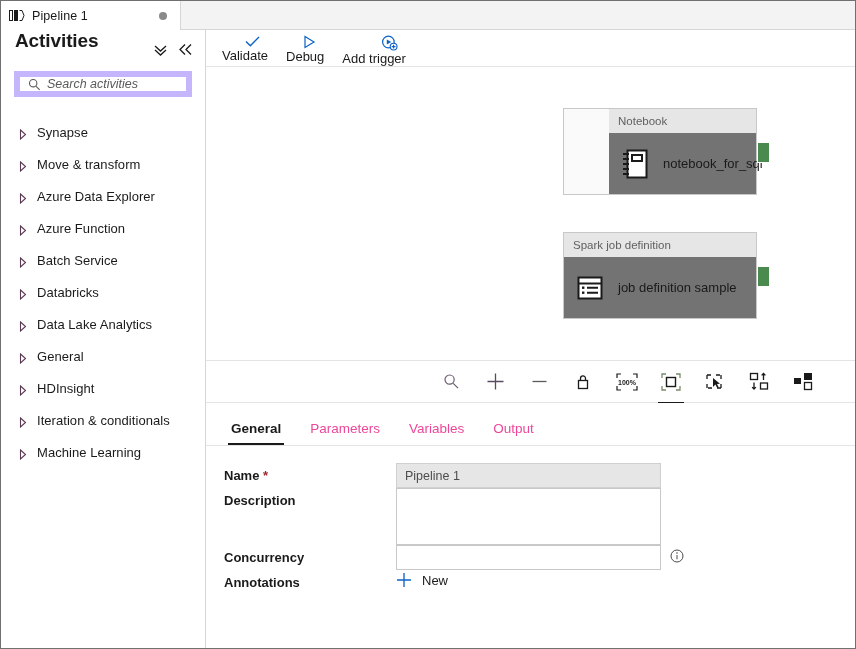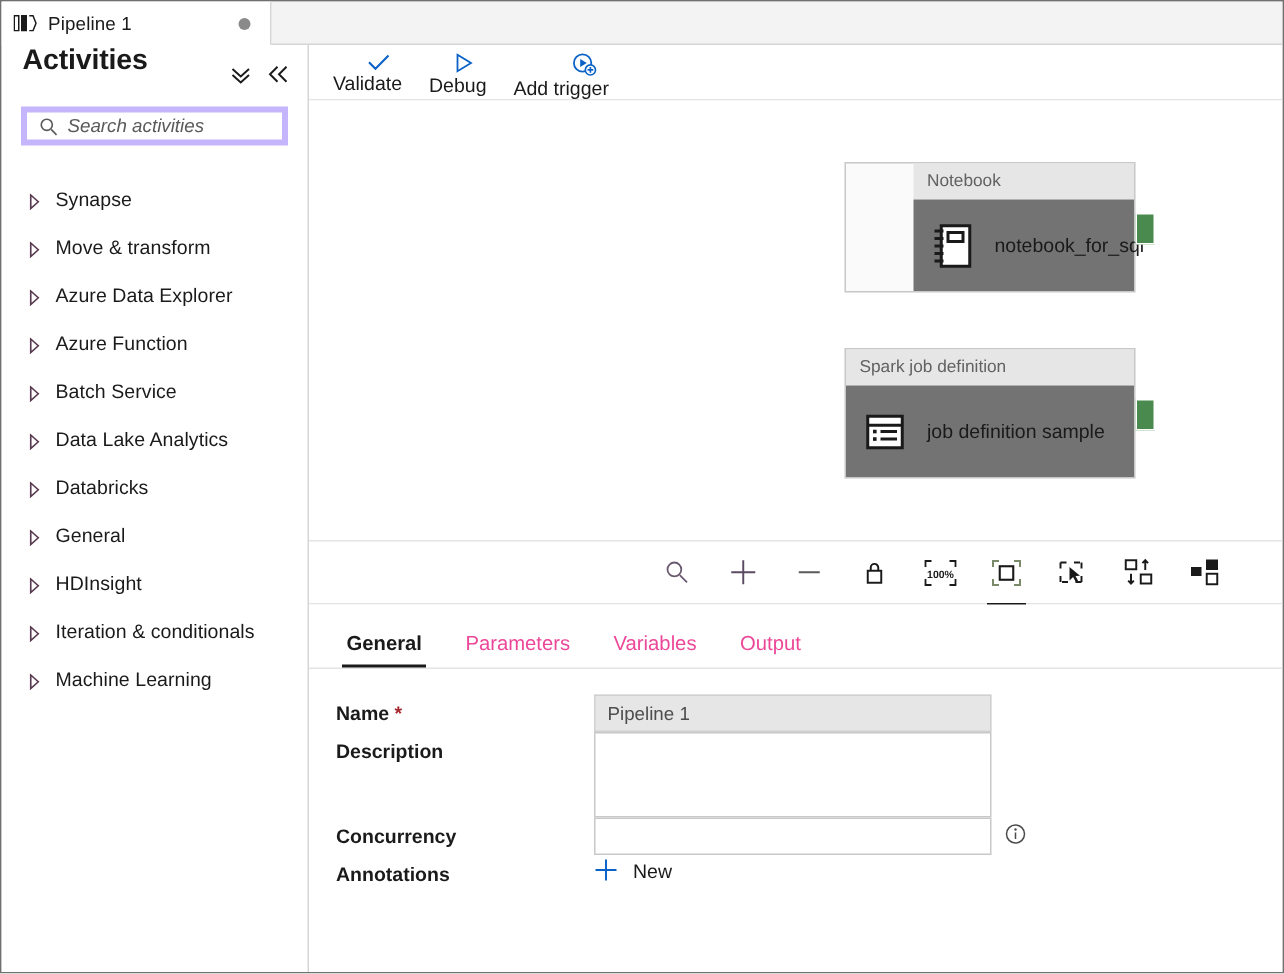--- a/index.html
+++ b/index.html
@@ -95,21 +95,21 @@
     gap: 10px;
     align-items: center;
   }
   .chev-btn {
     cursor: pointer;
     line-height: 0;
   }
   .search-wrap {
     margin: 3px 13px 0 13px;
     height: 26px;
-    border: 4px solid #c4b5fd;
+    border: 6px solid #c4b5fd;
     background: #fff;
     display: flex;
     align-items: center;
     box-sizing: border-box;
   }
   .search-icon {
     margin: 0 6px 0 8px;
     line-height: 0;
   }
   .search-input {
@@ -453,29 +453,29 @@
             </svg>
         </span>
         <span class="cat-label">Batch Service</span>
       </div>
       <div class="cat-item">
         <span class="cat-arrow">
           <svg width="8" height="11" viewBox="0 0 8 11">
               <path d="M1.5 1 L6.5 5.5 L1.5 10 Z" fill="none" stroke="#5a3a52" stroke-width="1.1"></path>
             </svg>
         </span>
+        <span class="cat-label">Databricks</span>
+      </div>
+      <div class="cat-item">
+        <span class="cat-arrow">
+          <svg width="8" height="11" viewBox="0 0 8 11">
+              <path d="M1.5 1 L6.5 5.5 L1.5 10 Z" fill="none" stroke="#5a3a52" stroke-width="1.1"></path>
+            </svg>
+        </span>
         <span class="cat-label">Data Lake Analytics</span>
-      </div>
-      <div class="cat-item">
-        <span class="cat-arrow">
-          <svg width="8" height="11" viewBox="0 0 8 11">
-              <path d="M1.5 1 L6.5 5.5 L1.5 10 Z" fill="none" stroke="#5a3a52" stroke-width="1.1"></path>
-            </svg>
-        </span>
-        <span class="cat-label">Databricks</span>
       </div>
       <div class="cat-item">
         <span class="cat-arrow">
           <svg width="8" height="11" viewBox="0 0 8 11">
               <path d="M1.5 1 L6.5 5.5 L1.5 10 Z" fill="none" stroke="#5a3a52" stroke-width="1.1"></path>
             </svg>
         </span>
         <span class="cat-label">General</span>
       </div>
       <div class="cat-item">

